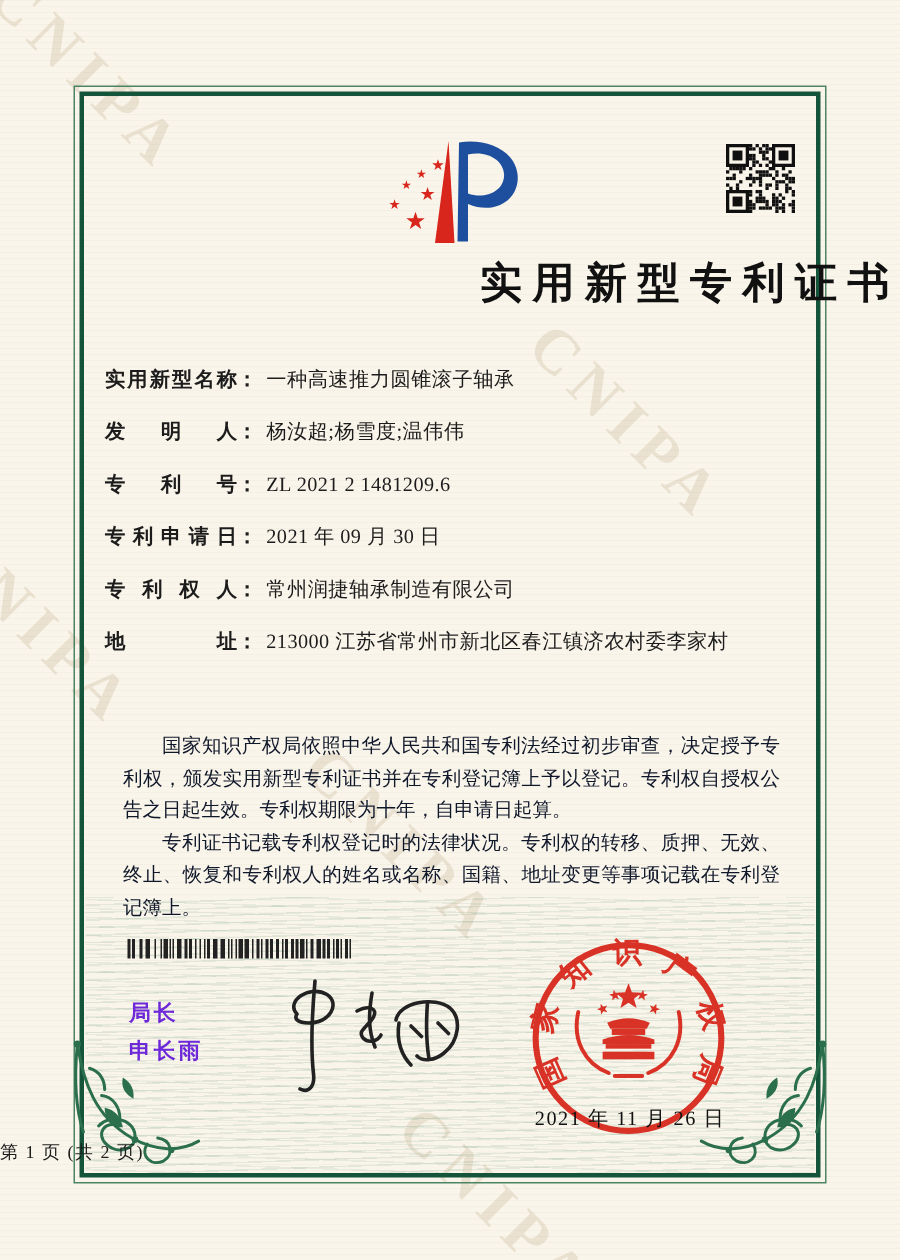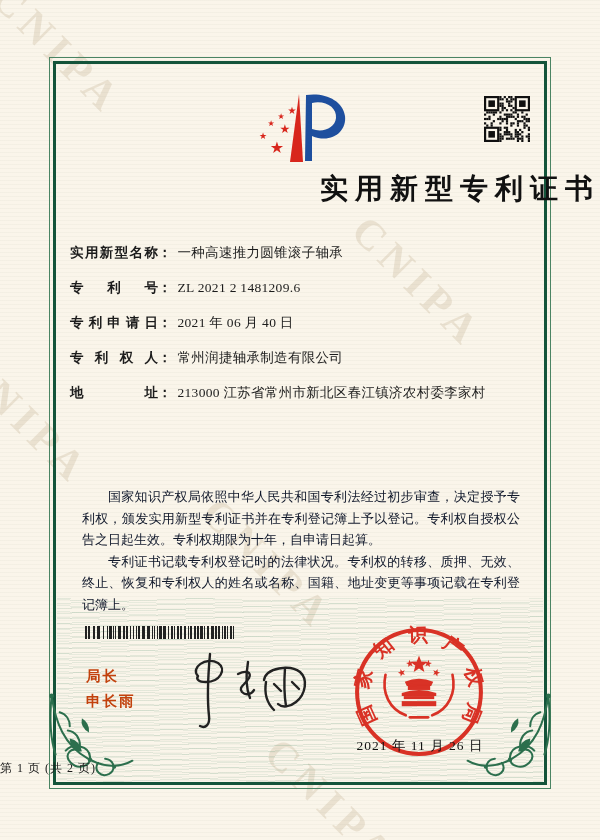--- a/index.html
+++ b/index.html
@@ -31,21 +31,21 @@
   .colon{font-weight:bold;margin-right:6px;}
   .val{letter-spacing:0.3px;}
   .dual .grp1{display:inline-block;width:226px;}
   .grp2{display:inline-block;}
   .paras{position:absolute;z-index:4;left:82px;top:486px;width:438px;font-size:13px;
         line-height:21.5px;text-align:justify;color:#0f172a;}
   .paras p{margin:0;text-indent:2em;}
   .barcode{position:absolute;z-index:4;left:85px;top:626px;height:13px;display:flex;align-items:stretch;}
   .barcode span{display:inline-block;background:#222;}
   .signoff{position:absolute;z-index:4;left:86px;top:664px;font-family:"Liberation Sans",sans-serif;
-        font-size:14.5px;font-weight:bold;line-height:25px;color:#c2410c;letter-spacing:2px;}
+        font-size:14.5px;font-weight:bold;line-height:25px;color:#6d28d9;letter-spacing:2px;}
   .sig{position:absolute;z-index:4;left:172px;top:646px;}
   .seal{position:absolute;z-index:5;left:351px;top:624px;width:136px;height:136px;opacity:0.95;}
   .seal-date{position:absolute;z-index:6;left:336px;top:737px;width:168px;text-align:center;
         font-size:13.5px;letter-spacing:1px;color:#111;}
   .page-no{position:absolute;z-index:4;left:0;right:0;top:760px;text-align:left;font-size:12px;letter-spacing:1px;}
   .footer{position:absolute;z-index:4;left:0;right:0;top:801px;text-align:center;font-size:13.5px;
         color:#222;letter-spacing:2px;}
 </style>
 </head>
 <body>
@@ -257,24 +257,27 @@
         <rect x="4.38" y="35.05" width="6.57" height="6.57"></rect>
       </svg></div>
 
   <div class="title">实用新型专利证书</div>
 
   <div class="fields">
     <div class="frow">
       <span class="lbl">实用新型名称</span><span class="colon">：</span><span class="val">一种高速推力圆锥滚子轴承</span>
     </div>
     <div class="frow">
+      <span class="lbl">发明人</span><span class="colon">：</span><span class="val">杨汝超;杨雪度;温伟伟</span>
+    </div>
+    <div class="frow">
       <span class="lbl">专利号</span><span class="colon">：</span><span class="val">ZL 2021 2 1481209.6</span>
     </div>
     <div class="frow">
-      <span class="lbl">专利申请日</span><span class="colon">：</span><span class="val">2021 年 06 月 40 日</span>
+      <span class="lbl">专利申请日</span><span class="colon">：</span><span class="val">2021 年 09 月 30 日</span>
     </div>
     <div class="frow">
       <span class="lbl">专利权人</span><span class="colon">：</span><span class="val">常州润捷轴承制造有限公司</span>
     </div>
     <div class="frow">
       <span class="lbl">地址</span><span class="colon">：</span><span class="val">213000 江苏省常州市新北区春江镇济农村委李家村</span>
     </div>
   </div>
 
   <div class="paras">

